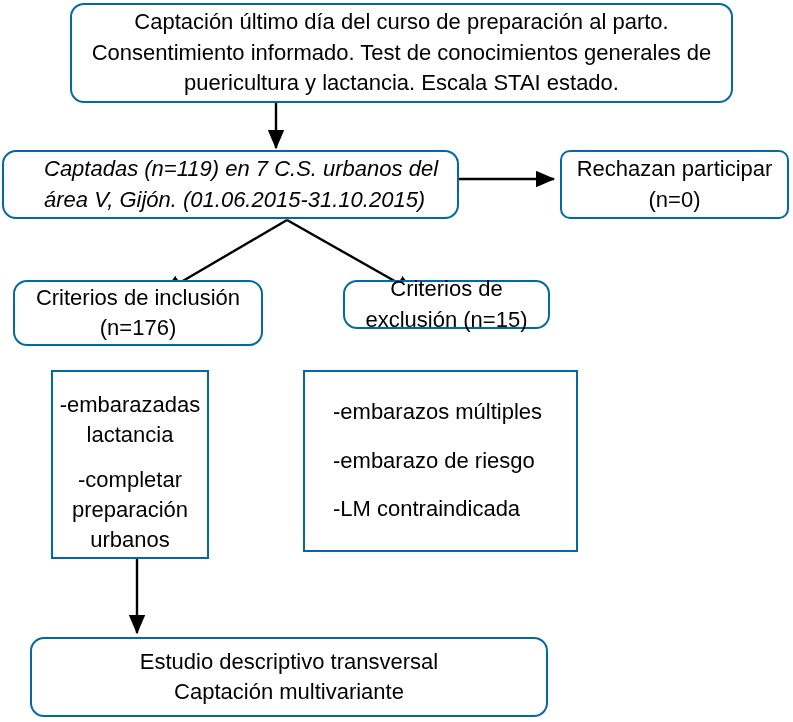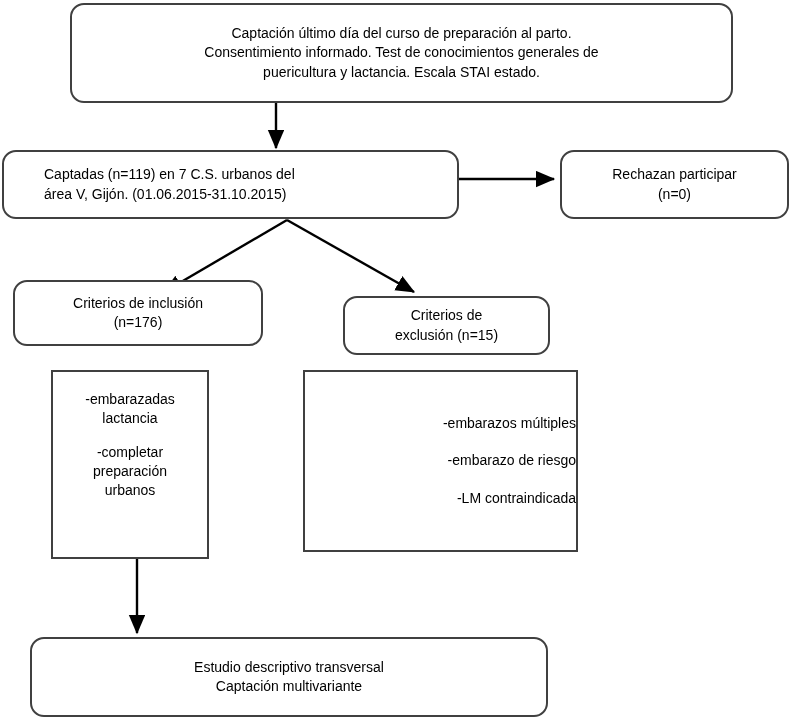--- a/index.html
+++ b/index.html
@@ -19,44 +19,44 @@
     position: absolute;
     left: 0;
     top: 0;
     width: 793px;
     height: 722px;
     pointer-events: none;
   }
   .node {
     position: absolute;
     box-sizing: border-box;
-    border: 2px solid #404040;
+    border: 2px solid #0369a1;
     background: #ffffff;
     color: #000000;
     display: flex;
     flex-direction: column;
     justify-content: center;
-    font-size: 14px;
+    font-size: 22px;
     line-height: 1.38;
   }
   .node.rounded {
     border-radius: 14px;
   }
   .node.square {
     border-radius: 0;
     border-width: 2px;
   }
   .node .line {
     display: block;
     white-space: nowrap;
   }
   .center { text-align: center; }
   .left-pad { text-align: left; padding-left: 40px; }
   .detail-left { text-align: center; }
-  .detail-list { text-align: right; padding-left: 14px; }
+  .detail-list { text-align: left; padding-left: 28px; }
   .detail-list .line { margin: 9px 0; }
   .gap { height: 14px; }
 </style>
 </head>
 <body>
 
 <div id="canvas">
 
   <svg id="connectors" viewBox="0 0 793 722" xmlns="http://www.w3.org/2000/svg">
     <defs>
@@ -75,36 +75,36 @@
 
     <line x1="137" y1="559" x2="137" y2="633" stroke="#000000" stroke-width="2.4" marker-end="url(#arrowhead)"></line>
   </svg>
 
   <div class="node rounded center" style="left:70px; top:3px; width:663px; height:100px;">
     <span class="line">Captación último día del curso de preparación al parto.</span>
     <span class="line">Consentimiento informado. Test de conocimientos generales de</span>
     <span class="line">puericultura y lactancia. Escala STAI estado.</span>
   </div>
 
-  <div class="node rounded left-pad" style="left:2px; top:150px; width:457px; height:69px;">
+  <div class="node rounded left-pad" style="left:2px; top:150px; width:457px; height:69px;font-style:italic;">
     <span class="line">Captadas (n=119) en 7 C.S. urbanos del</span>
     <span class="line">área V, Gijón. (01.06.2015-31.10.2015)</span>
   </div>
 
-  <div class="node rounded center" style="left:560px; top:150px; width:229px; height:69px;">
+  <div class="node rounded center" style="left:560px; top:150px; width:229px; height:69px;border-radius:10px;">
     <span class="line">Rechazan participar</span>
     <span class="line">(n=0)</span>
   </div>
 
   <div class="node rounded center" style="left:13px; top:280px; width:250px; height:66px;">
     <span class="line">Criterios de inclusión</span>
     <span class="line">(n=176)</span>
   </div>
 
-  <div class="node rounded center" style="left:343px; top:296px; width:207px; height:59px;">
+  <div class="node rounded center" style="left:343px; top:280px; width:207px; height:49px;">
     <span class="line">Criterios de</span>
     <span class="line">exclusión (n=15)</span>
   </div>
 
   <div class="node square detail-left" style="left:51px; top:370px; width:158px; height:189px; justify-content:flex-start; padding-top:18px;">
     <span class="line">-embarazadas</span>
     <span class="line">lactancia</span>
     <span class="gap"></span>
     <span class="line">-completar</span>
     <span class="line">preparación</span>

